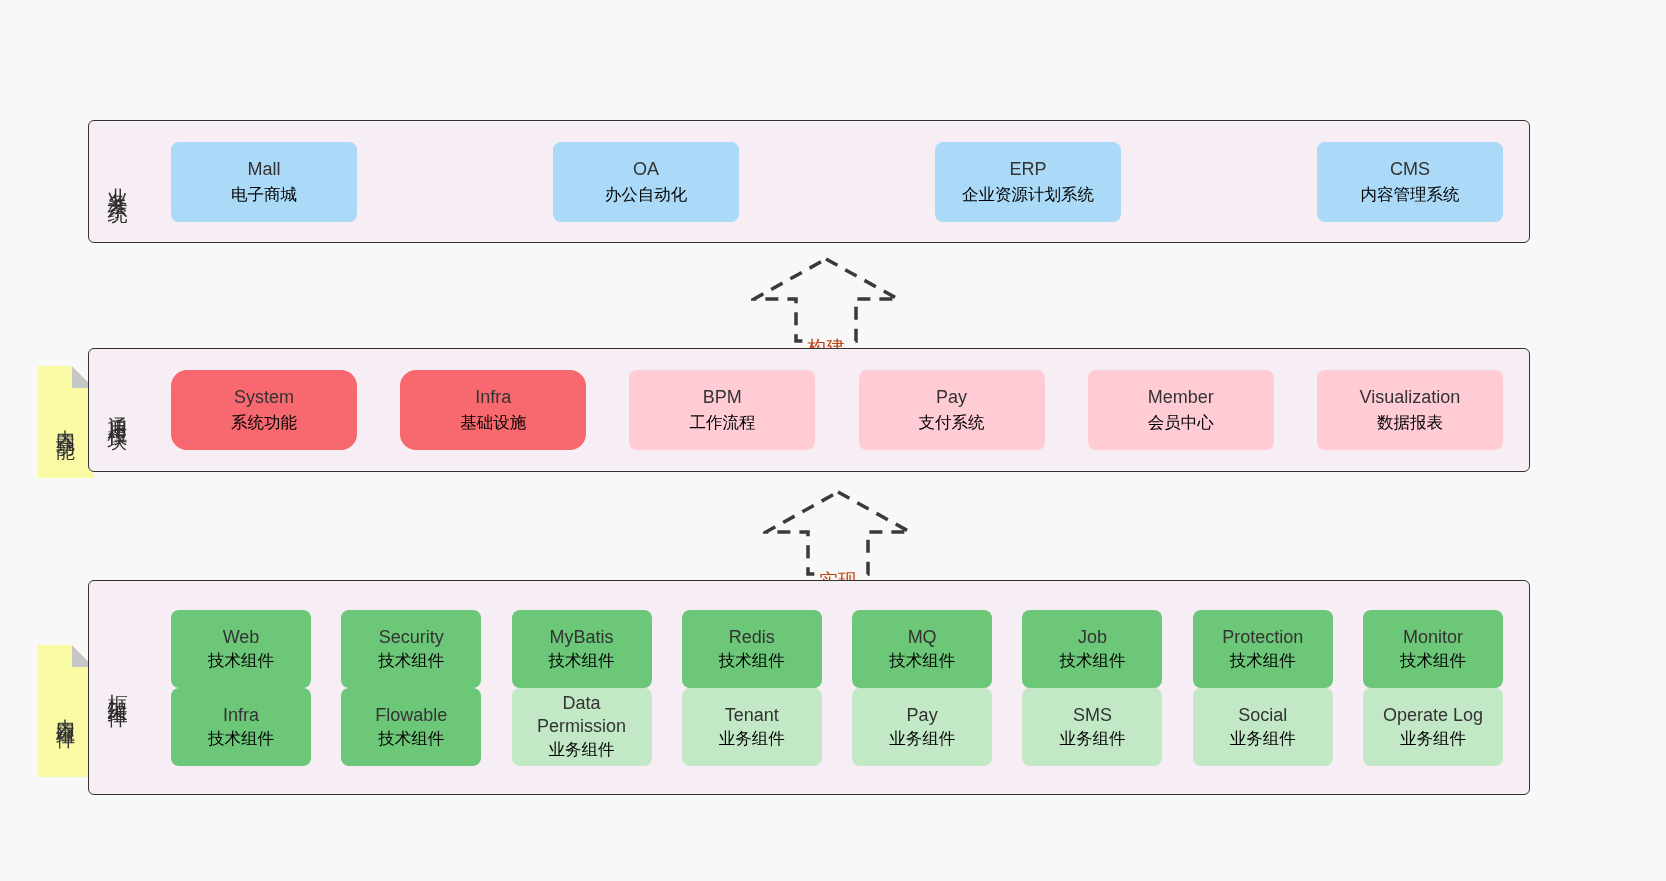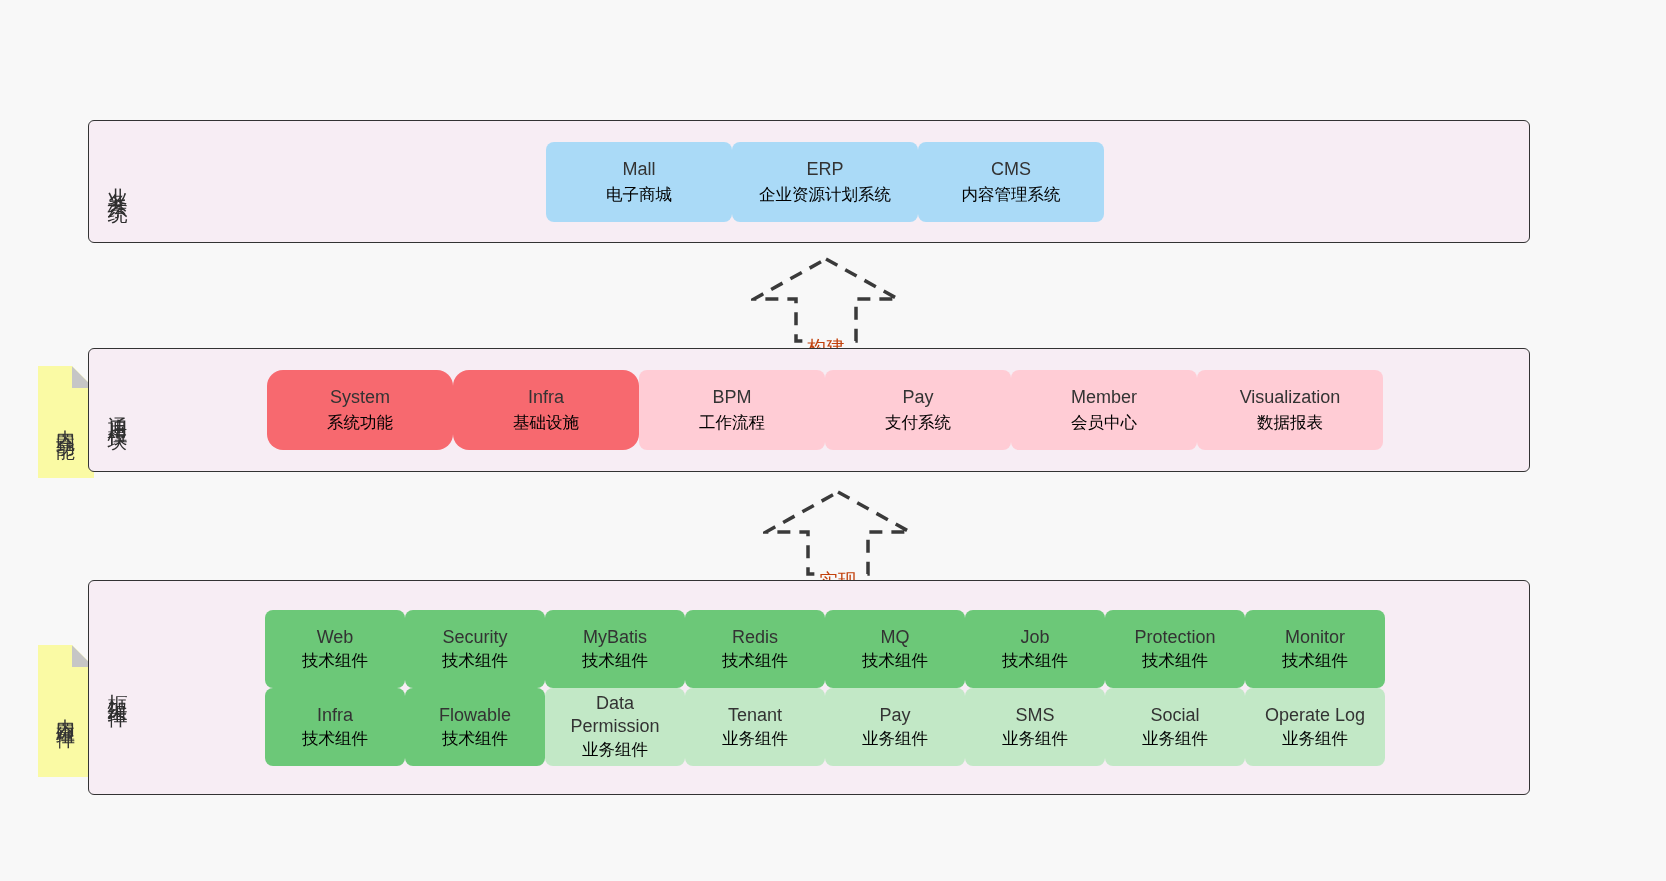--- a/index.html
+++ b/index.html
@@ -15,21 +15,21 @@
     position:absolute; left:88px; width:1442px;
     background:#f7edf4; border:1.5px solid #333; border-radius:6px;
     display:flex; align-items:stretch; z-index:1;
   }
   .label-zone { width:58px; flex:0 0 58px; display:flex; align-items:center; justify-content:center; }
   .vlabel {
     writing-mode:vertical-lr; text-orientation:upright;
     font-size:20px; letter-spacing:5px; color:#2e2e2e; line-height:1;
   }
   .boxes-zone { flex:1; padding:0 26px 0 0; display:flex; flex-direction:column; justify-content:center; }
-  .boxes { display:flex; justify-content:center; }
+  .boxes { display:flex; justify-content:space-between;margin-left:24px; }
   .boxes-col { display:flex; flex-direction:column; }
   
   .box {
     border-radius:8px; display:flex; flex-direction:column;
     align-items:center; justify-content:center; text-align:center;
     line-height:25px; padding:4px 6px;
   }
   .box-wide { width:186px; height:80px; }
   .box-sm  { width:140px; height:78px; line-height:23px; }
   .box-name { font-size:18px; color:#333; }
@@ -79,20 +79,24 @@
     <div class="label-zone">
       <span class="vlabel">业务系统</span>
     </div>
     <div class="boxes-zone">
       <div class="boxes">
         <div class="box box-wide blue">
           <div class="box-name">Mall</div>
           <div class="box-desc">电子商城</div>
         </div>
         <div class="box box-wide blue">
+          <div class="box-name">OA</div>
+          <div class="box-desc">办公自动化</div>
+        </div>
+        <div class="box box-wide blue">
           <div class="box-name">ERP</div>
           <div class="box-desc">企业资源计划系统</div>
         </div>
         <div class="box box-wide blue">
           <div class="box-name">CMS</div>
           <div class="box-desc">内容管理系统</div>
         </div>
       </div>
     </div>
   </section>

